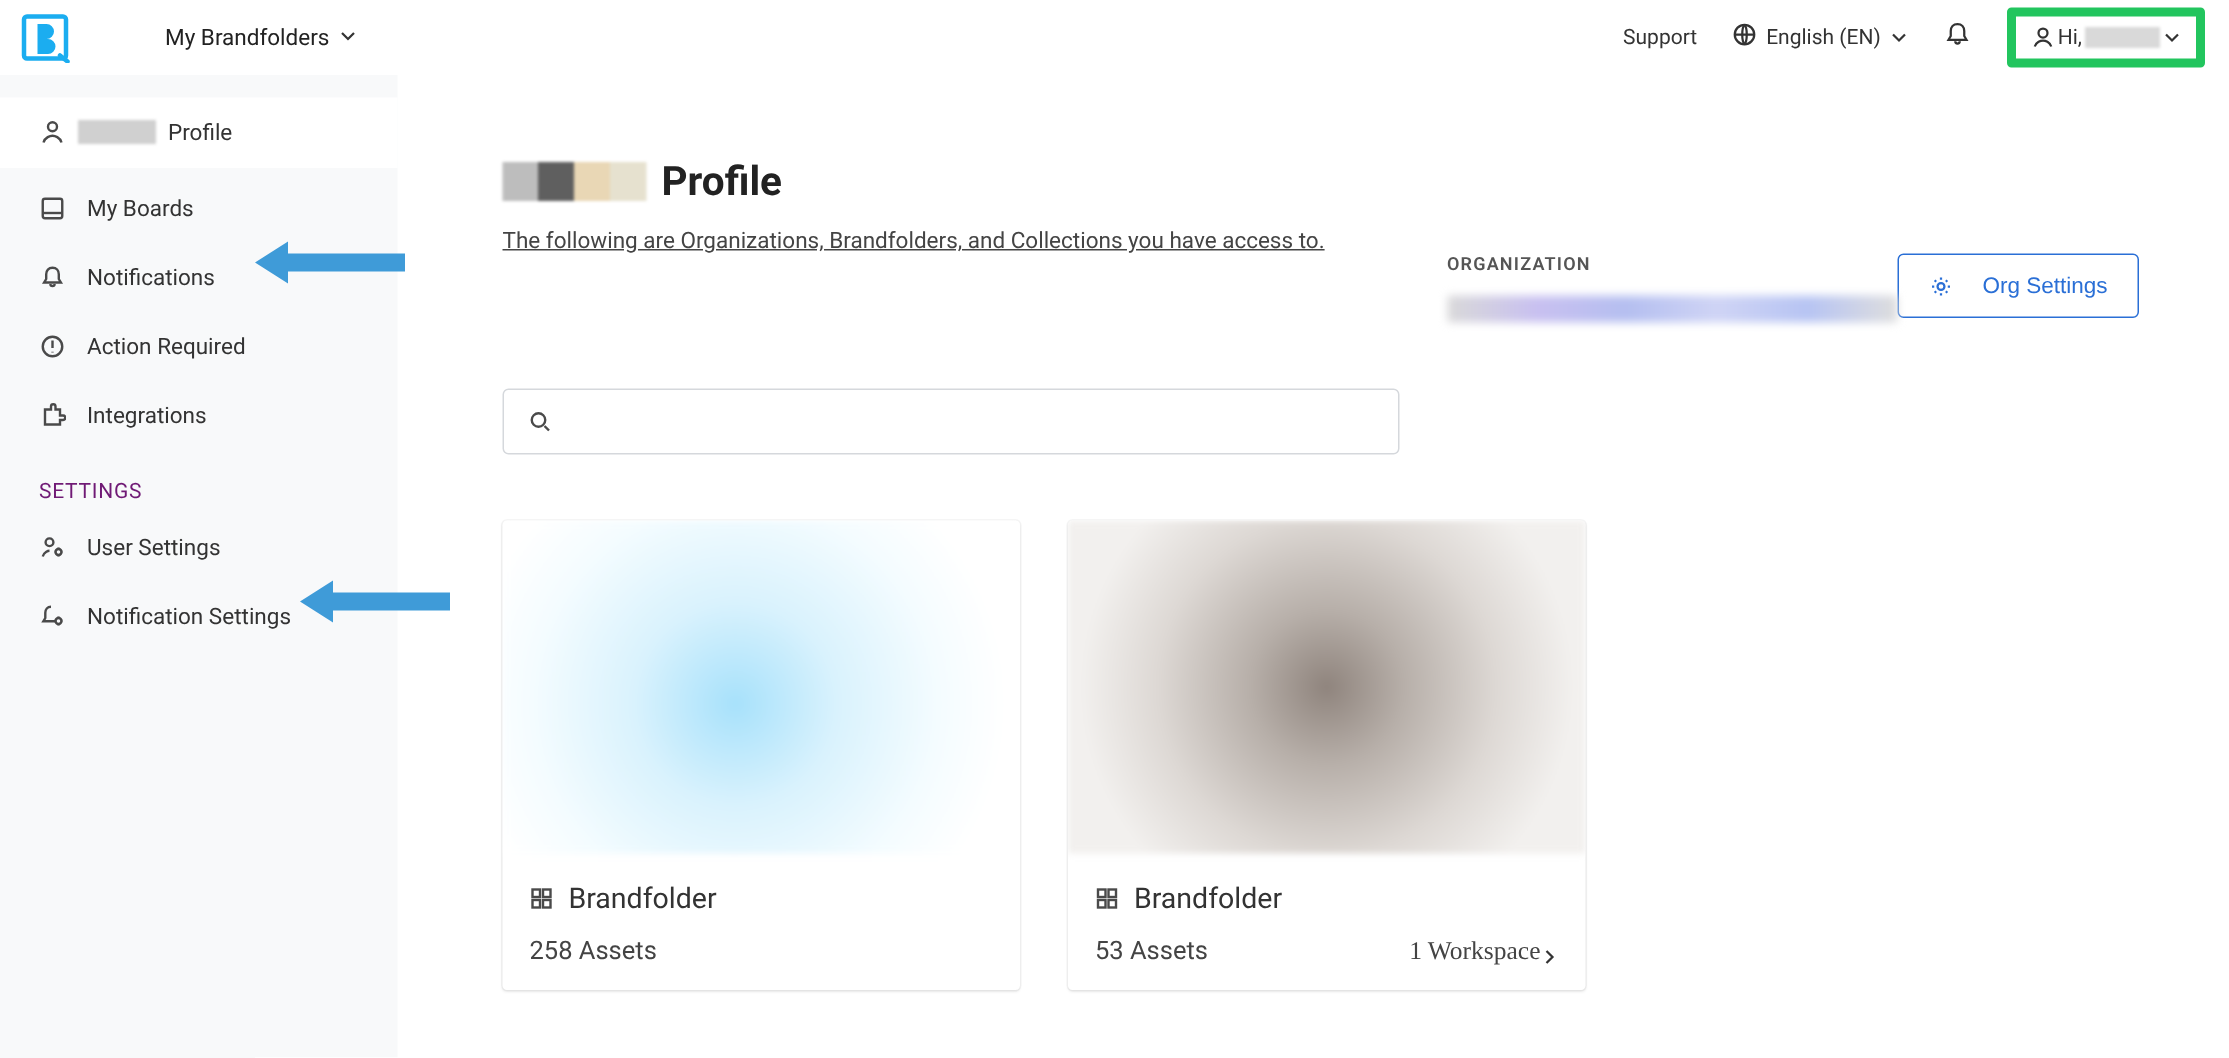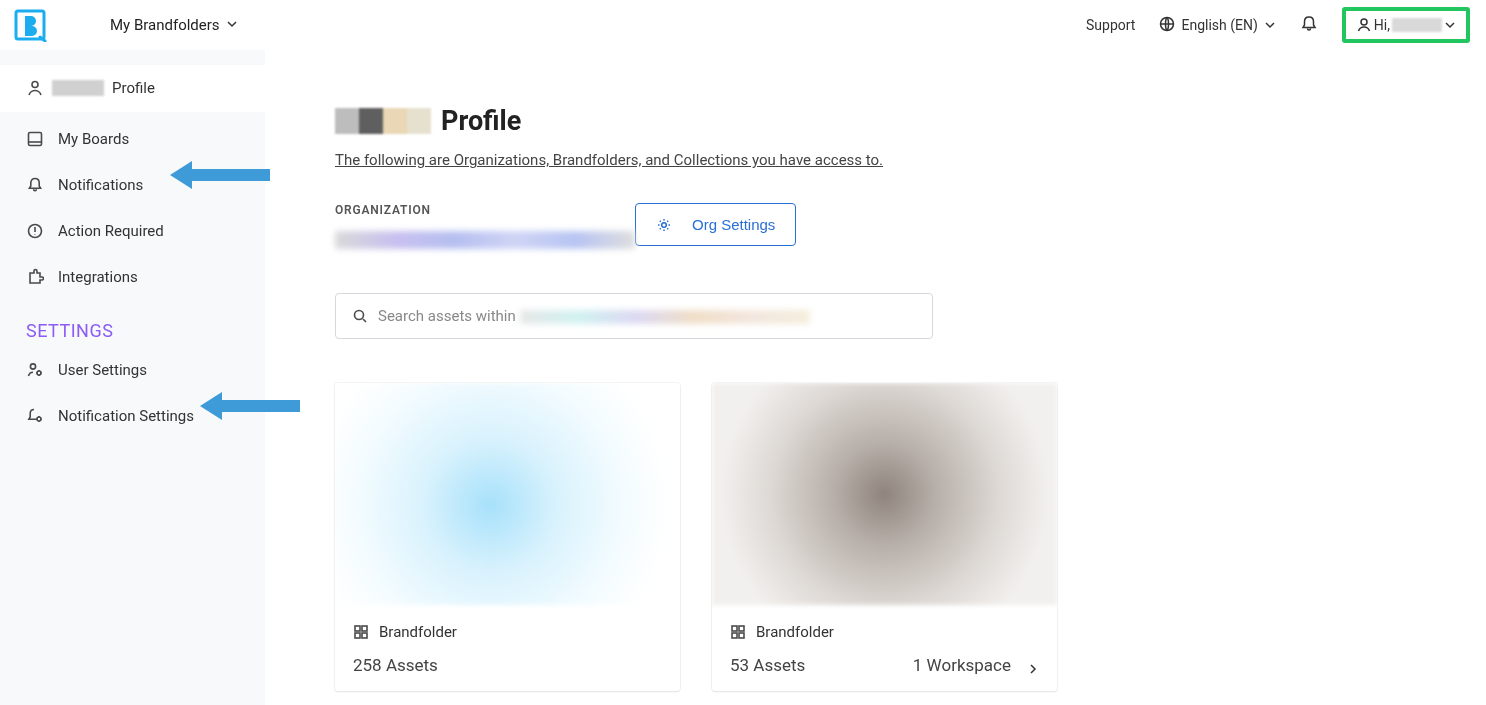--- a/index.html
+++ b/index.html
@@ -33,21 +33,21 @@
     color: #222;
     text-align: center;
   }
   .brand-nav .chev { margin-left: 6px; }
   .spacer { flex: 1; }
   .top-right { display: flex; align-items: center; gap: 24px; }
   .top-right .lang { display:flex;align-items:center;gap:6px;cursor:pointer;}
   .top-right .support { cursor:pointer; }
   .user-box {
     display:flex;align-items:center;gap:2px;
-    border: 4px solid #22c55e;
+    border: 6px solid #22c55e;
     border-radius: 3px;
     padding: 6px 10px;
     cursor:pointer;
   }
   .user-box .redact {
     background:#d9d9d9;
     width:50px;height:14px;
     filter: blur(1px);
     display:inline-block;
   }
@@ -75,23 +75,23 @@
   }
   .sb-top .redact {
     background:#d0d0d0;
     width:52px;height:16px;
     filter: blur(1px);
     display:inline-block;
     margin-left:-6px;margin-right:-6px;
   }
   .sb-section-title {
     padding: 20px 26px 6px;
-    font-size:18px;
+    font-size:14px;
     letter-spacing: .5px;
-    color:#8b5cf6;
+    color:#701a75;
   }
   .sb-item svg, .sb-top svg { flex-shrink:0; }
 
   
   .arrow {
     position:absolute;
     left: 170px;
     width: 100px; height: 36px;
     pointer-events:none;
   }
@@ -112,22 +112,21 @@
     display:flex;align-items:center;gap:10px;
     color:#222;
   }
   .page-title .blockred {
     display:inline-block;width:96px;height:26px;
     background: linear-gradient(90deg,#bdbdbd 0 25%,#5f5f5f 25% 50%,#e9d7b5 50% 75%,#e6e1cf 75% 100%);
     filter: blur(1px);
   }
   .subtitle { margin-top:14px; font-size:15px; color:#444;text-decoration:underline; }
   .org-row {
-    display:flex;align-items:flex-start;justify-content:flex-start;
-    margin-top: 34px;
+    display:flex;align-items:flex-start;justify-content:flex-end;
   }
   .org-label {
     font-size:12px; letter-spacing: .8px; color:#555; font-weight:600;
   }
   .org-red {
     margin-top:14px;
     width:300px;height:18px;
     background: linear-gradient(90deg,#d9d9d9,#c8c0f0,#b5bff0,#cfd4f5,#b7c4f3,#dedede);
     filter: blur(3px);
     border-radius:2px;
@@ -174,23 +173,23 @@
   .card .thumb { height: 222px; }
   .thumb.t1 {
     background: radial-gradient(circle at 45% 55%, #a7e1fb 0%, #d9f2fd 30%, #f4fcff 60%, #fff 80%);
     filter: blur(2px);
   }
   .thumb.t2 {
     background: radial-gradient(circle at 50% 50%, #8f847d 0%, #b7afa9 25%, #ddd8d4 55%, #f2f0ee 80%);
     filter: blur(2px);
   }
   .card .meta { padding: 18px 18px 16px; }
-  .card .row1 { display:flex;align-items:center;gap:10px; font-size:15px; color:#333;}
+  .card .row1 { display:flex;align-items:center;gap:10px; font-size:19px; color:#333;}
   .card .row2 { margin-top:14px; display:flex;align-items:center;justify-content:space-between; font-size:17px;color:#444;}
-  .card .workspace { display:flex;align-items:flex-end;gap:16px; }
+  .card .workspace { display:flex;align-items:flex-end;gap:0;font-family:Liberation Serif, serif; }
 
   
   .ic { stroke:#4a4a4a; stroke-width:1.6; fill:none; }
   .ic2 { stroke:#333; stroke-width:1.5; fill:none; }
 </style>
 </head>
 <body>
 
 <div class="topbar">
   <div class="logo">
@@ -335,24 +334,20 @@
           </svg>
         <span>Org Settings</span>
       </button>
     </div>
 
     <div class="searchbox">
       <svg width="16" height="16" viewBox="0 0 16 16">
           <circle cx="7" cy="7" r="4.5" class="ic"></circle>
           <path d="M11 11l3 3" class="ic"></path>
         </svg>
-      <span class="ph">
-        <span>Search assets within</span>
-        <span class="red"></span>
-      </span>
     </div>
 
     <div class="cards">
 
       <div class="card">
         <div class="thumb t1"></div>
         <div class="meta">
           <div class="row1">
             <svg width="16" height="16" viewBox="0 0 16 16">
                 <rect x="2" y="2" width="5" height="5" class="ic"></rect>

